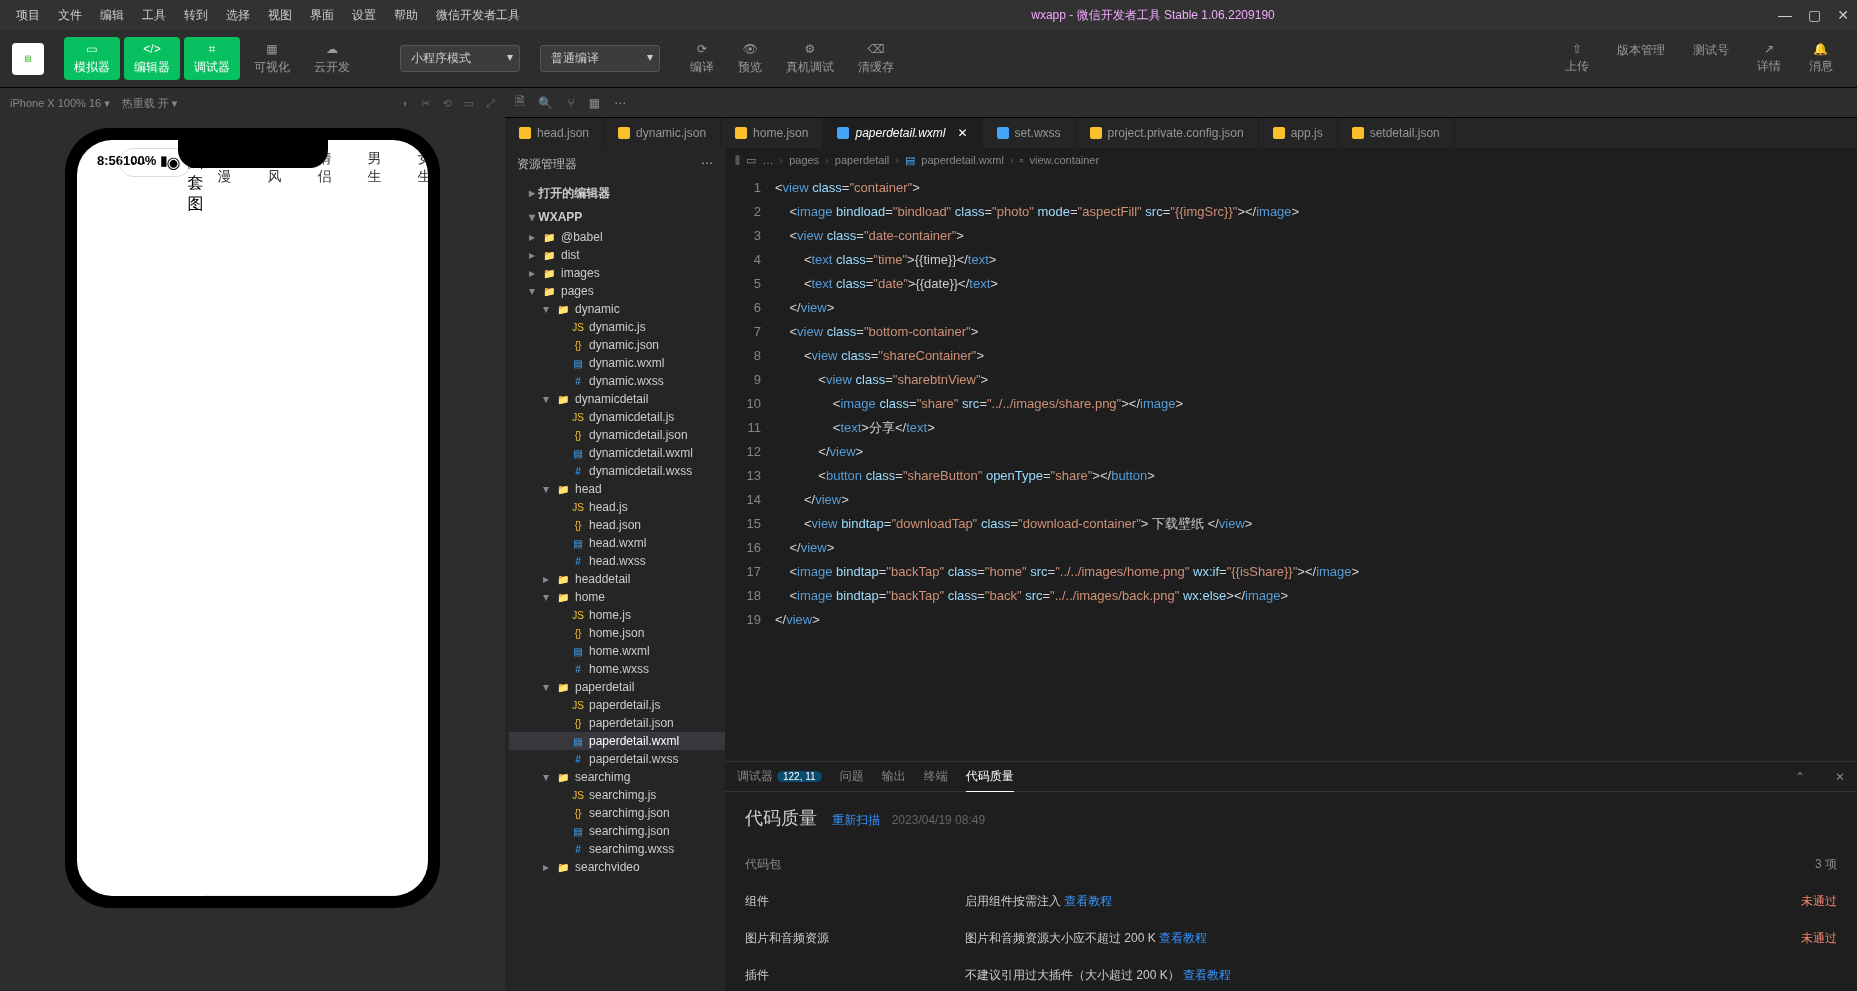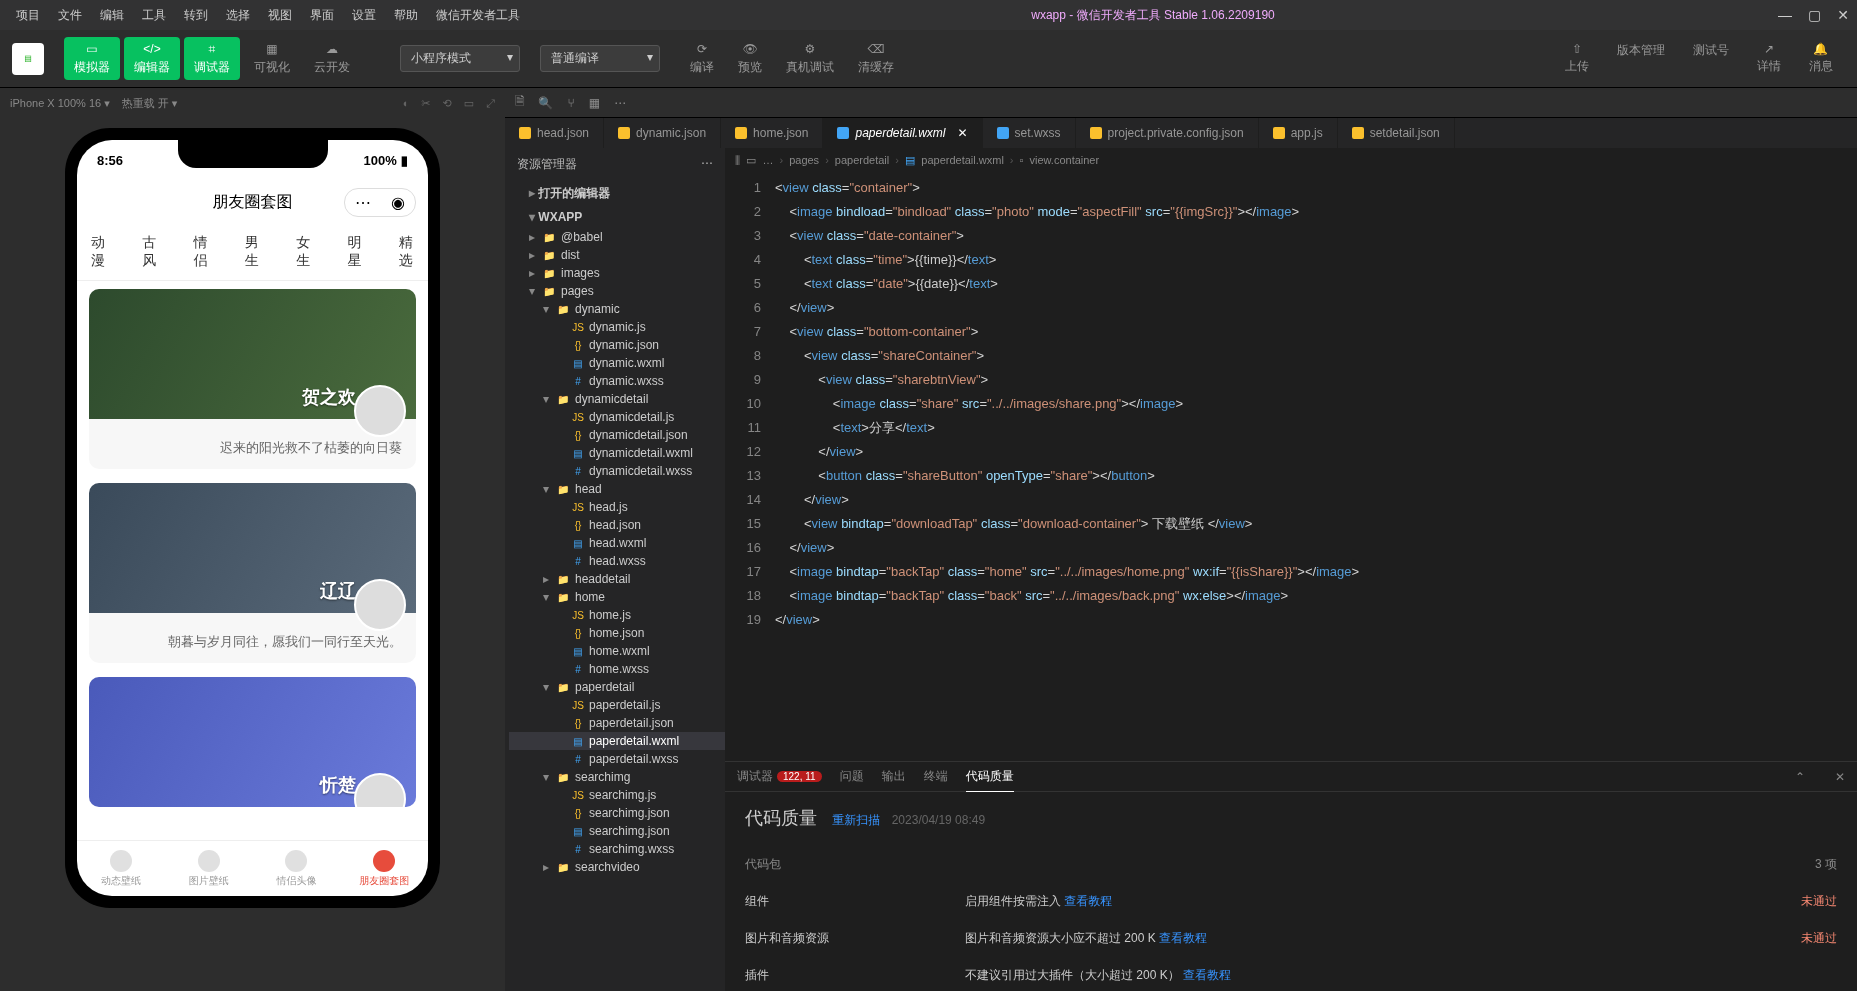--- a/index.html
+++ b/index.html
@@ -20,21 +20,21 @@
 .toolbar .spacer{flex:1}
 .toolbar .right{display:flex;gap:4px}
 .toolbar .rbtn{display:flex;flex-direction:column;align-items:center;gap:2px;padding:4px 12px;cursor:pointer;color:#999}
 .main{display:flex;height:calc(100% - 88px)}
 .simpane{width:505px;background:#2d2d2d;display:flex;flex-direction:column}
 .simbar{height:30px;display:flex;align-items:center;padding:0 10px;color:#888;gap:12px;font-size:11px}
 .simbar .sp{flex:1}
 .simbar .ico{cursor:pointer;opacity:.6}
 .phone{margin:10px auto;width:375px;height:780px;background:#000;border-radius:45px;padding:12px;position:relative}
 .phone .notch{position:absolute;top:12px;left:50%;transform:translateX(-50%);width:150px;height:28px;background:#000;border-radius:0 0 18px 18px;z-index:10}
-.phone .screen{width:100%;height:100%;background:#fff;border-radius:35px;overflow:hidden;display:flex;flex-direction:column}
+.phone .screen{width:100%;height:100%;background:#fff;border-radius:35px;overflow:hidden;display:flex;flex-direction:row}
 .statusb{height:40px;display:flex;justify-content:space-between;align-items:center;padding:0 20px;color:#000;font-size:13px;font-weight:600}
 .statusb .batt{display:flex;align-items:center;gap:4px}
 .apphead{height:44px;display:flex;align-items:center;justify-content:center;position:relative;color:#000;font-size:16px;font-weight:500}
 .apphead .caps{position:absolute;right:12px;display:flex;gap:0;border:1px solid #ddd;border-radius:14px;overflow:hidden}
 .apphead .caps span{padding:4px 10px;font-size:16px}
 .tabrow{display:flex;padding:0 14px;gap:36px;color:#333;font-size:14px;border-bottom:1px solid #eee}
 .tabrow span{padding:10px 0}
 .feed{flex:1;overflow:hidden;padding:8px 12px;display:flex;flex-direction:column;gap:14px}
 .card{border-radius:10px;overflow:hidden;background:#f7f7f7}
 .card .img{height:130px;position:relative;display:flex;align-items:flex-end;justify-content:flex-end;padding:10px 60px 10px 10px}
@@ -76,21 +76,21 @@
 .bcrumb{height:24px;display:flex;align-items:center;padding:0 10px;color:#888;gap:6px;font-size:11px;background:#1e1e1e}
 .bcrumb .sep{opacity:.5}
 .code{flex:1;display:flex;font-family:Consolas,monospace;font-size:13px;overflow:auto;background:#1e1e1e}
 .gut{width:50px;text-align:right;padding:4px 14px 4px 0;color:#858585;line-height:24px}
 .lines{flex:1;padding:4px 0;line-height:24px;white-space:pre}
 .t{color:#569cd6}.a{color:#9cdcfe}.s{color:#ce9178}.b{color:#d4d4d4}.u{color:#ce9178;}
 .panel{height:230px;border-top:1px solid #333;background:#1e1e1e;display:flex;flex-direction:column}
 .ptabs{height:30px;display:flex;align-items:center;padding:0 12px;gap:18px;color:#888;border-bottom:1px solid #333}
 .ptabs .pt{cursor:pointer}
 .ptabs .pt.act{color:#fff;border-bottom:1px solid #fff;padding-bottom:6px;margin-bottom:-7px}
-.ptabs .badge{background:#b91c1c;color:#fff;border-radius:8px;padding:0 6px;font-size:10px;margin-left:4px}
+.ptabs .badge{background:#0c4a6e;color:#fff;border-radius:8px;padding:0 6px;font-size:10px;margin-left:4px}
 .ptabs .sp{flex:1}
 .pbody{flex:1;padding:14px 20px;overflow:auto}
 .pbody h3{color:#ccc;font-size:18px;font-weight:400;display:inline-block;margin-right:12px}
 .pbody .rescan{color:#3794ff;cursor:pointer;font-size:12px}
 .pbody .ts{color:#666;font-size:12px;margin-left:8px}
 .pbody .row{display:flex;padding:10px 0;color:#ccc;font-size:12px}
 .pbody .row .c1{width:220px}
 .pbody .row .c2{flex:1}
 .pbody .row .lk{color:#3794ff;cursor:pointer}
 .pbody .row .st{color:#f48771}

